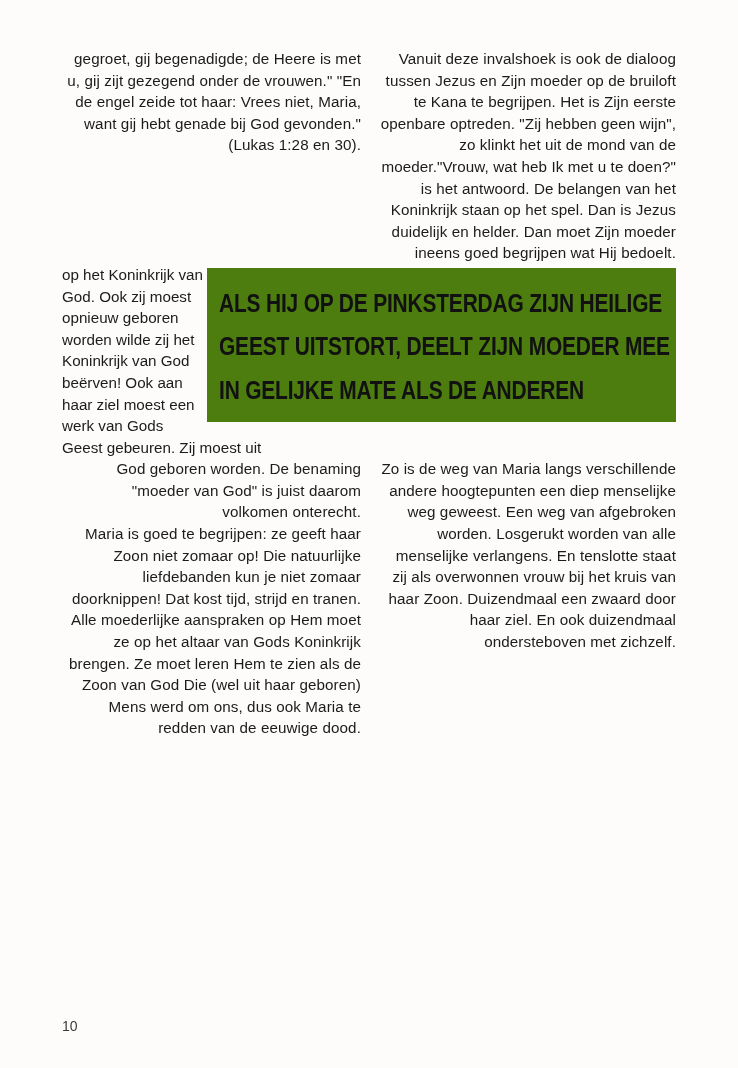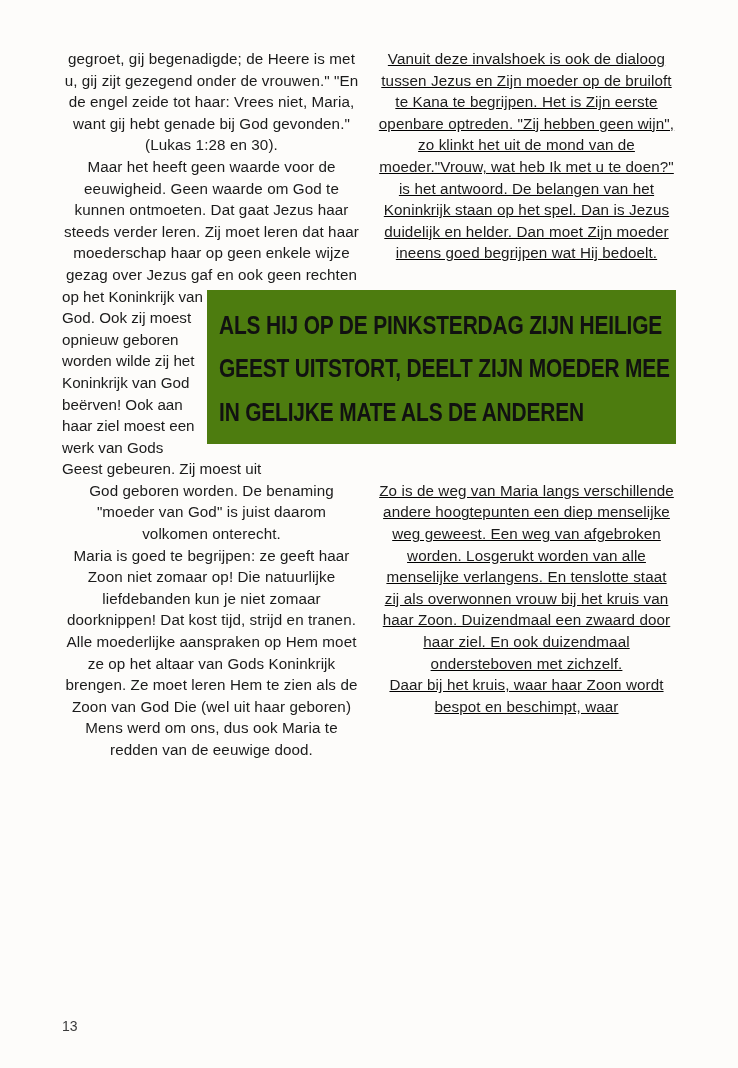--- a/index.html
+++ b/index.html
@@ -30,29 +30,28 @@
     display: flex;
     gap: 0px;
     width: 614px;
   }
   .col {
     width: 299px;
     flex: 0 0 299px;
   }
   .col.right {
     margin-left: 16px;
-    text-decoration: underline;
   }
   p.body {
     margin: 0;
     font-size: 15.2px;
     line-height: 21.6px;
     color: #1b1b1b;
     letter-spacing: 0.1px;
-    text-align: center;
+    text-align: right;
   }
   p.body + p.body {
     margin-top: 0;
   }
 
   
   .middle {
     position: relative;
     width: 614px;
     margin-top: 0px;
@@ -100,21 +99,20 @@
 </style>
 </head>
 <body>
 
 <div class="page">
   <div class="page-inner">
 
     <div class="cols">
       <div class="col left">
         <p class="body">gegroet, gij begenadigde; de Heere is met u, gij zijt gezegend onder de vrouwen." "En de engel zeide tot haar: Vrees niet, Maria, want gij hebt genade bij God gevonden." (Lukas 1:28 en 30).</p>
-        <p class="body">Maar het heeft geen waarde voor de eeuwigheid. Geen waarde om God te kunnen ontmoeten. Dat gaat Jezus haar steeds verder leren. Zij moet leren dat haar moederschap haar op geen enkele wijze gezag over Jezus gaf en ook geen rechten</p>
       </div>
       <div class="col right">
         <p class="body">Vanuit deze invalshoek is ook de dialoog tussen Jezus en Zijn moeder op de bruiloft te Kana te begrijpen. Het is Zijn eerste openbare optreden. "Zij hebben geen wijn", zo klinkt het uit de mond van de moeder."Vrouw, wat heb Ik met u te doen?" is het antwoord. De belangen van het Koninkrijk staan op het spel. Dan is Jezus duidelijk en helder. Dan moet Zijn moeder ineens goed begrijpen wat Hij bedoelt.</p>
       </div>
     </div>
 
     <div class="middle">
       <div class="quote">
         <div class="quote-line">ALS HIJ OP DE PINKSTERDAG ZIJN HEILIGE</div>
         <div class="quote-line">GEEST UITSTORT, DEELT ZIJN MOEDER MEE</div>
@@ -124,19 +122,18 @@
       <div class="clear"></div>
     </div>
 
     <div class="cols-bottom">
       <div class="col left">
         <p class="body">God geboren worden. De benaming "moeder van God" is juist daarom volkomen onterecht.</p>
         <p class="body">Maria is goed te begrijpen: ze geeft haar Zoon niet zomaar op! Die natuurlijke liefdebanden kun je niet zomaar doorknippen! Dat kost tijd, strijd en tranen. Alle moederlijke aanspraken op Hem moet ze op het altaar van Gods Koninkrijk brengen. Ze moet leren Hem te zien als de Zoon van God Die (wel uit haar geboren) Mens werd om ons, dus ook Maria te redden van de eeuwige dood.</p>
       </div>
       <div class="col right">
         <p class="body">Zo is de weg van Maria langs verschillende andere hoogtepunten een diep menselijke weg geweest. Een weg van afgebroken worden. Losgerukt worden van alle menselijke verlangens. En tenslotte staat zij als overwonnen vrouw bij het kruis van haar Zoon. Duizendmaal een zwaard door haar ziel. En ook duizendmaal ondersteboven met zichzelf.</p>
-        <p class="body">Daar bij het kruis, waar haar Zoon wordt bespot en beschimpt, waar</p>
       </div>
     </div>
 
   </div>
-  <div class="page-number">13</div>
+  <div class="page-number">10</div>
 </div>
 
 </body></html>

